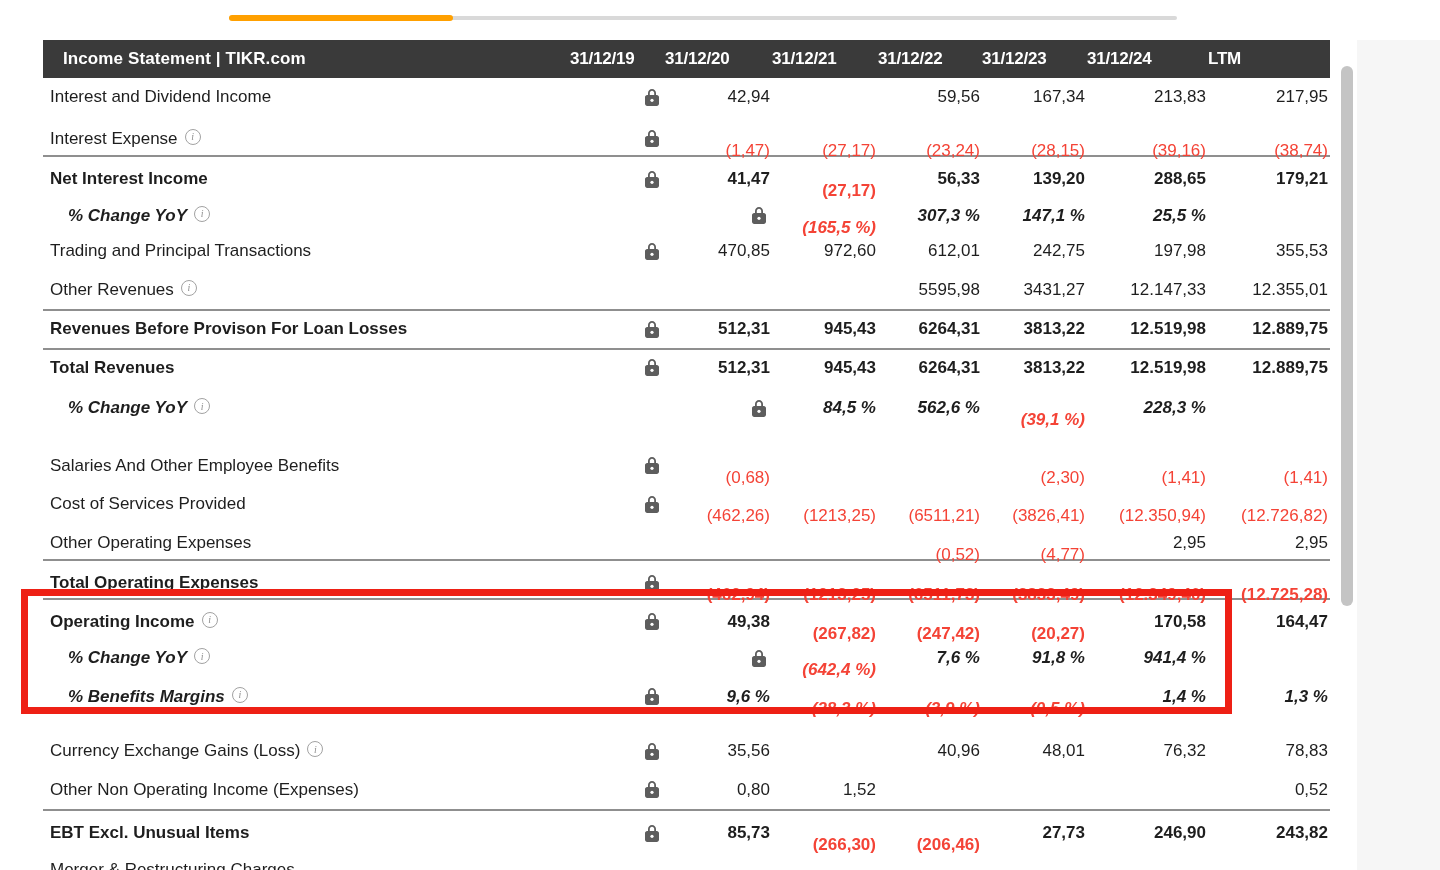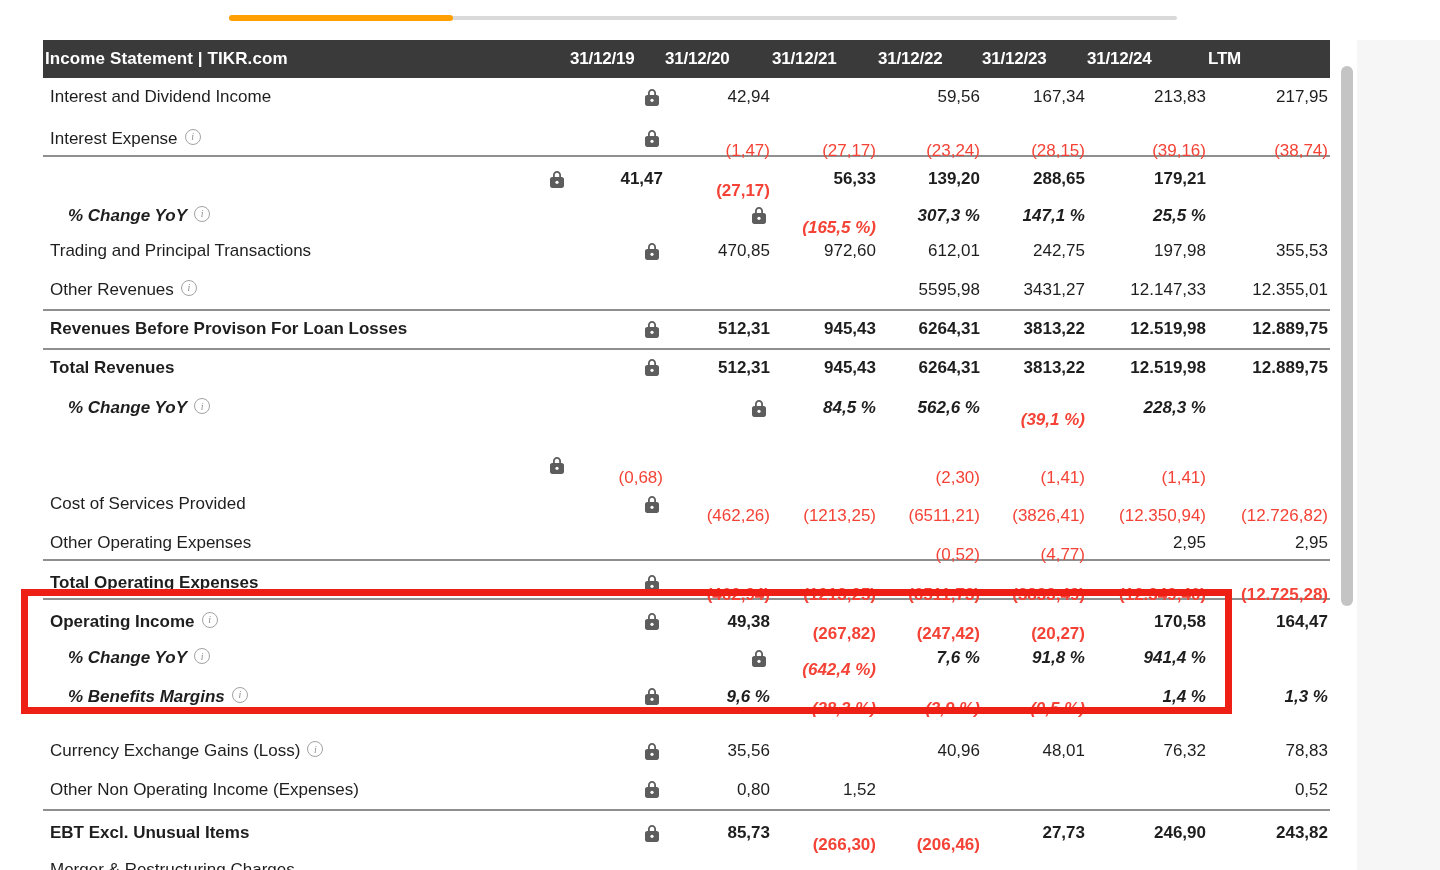--- a/index.html
+++ b/index.html
@@ -18,21 +18,21 @@
   
   .right-gutter{position:absolute;left:1357px;top:40px;width:83px;height:830px;background:#f6f6f6;}
   .v-scroll{position:absolute;left:1341px;top:44px;width:12px;height:826px;}
   .v-scroll .vthumb{position:absolute;left:0;top:22px;width:12px;height:540px;background:#c4c4c4;border-radius:6px;}
 
   
   .tbl{position:absolute;left:43px;top:40px;width:1287px;}
   .grid-row{display:grid;grid-template-columns:527px 95px 107px 106px 104px 105px 121px 122px;
     align-items:center;box-sizing:border-box;}
   .thead{height:38px;background:#3a3a3a;color:#ffffff;font-weight:bold;font-size:17px;}
-  .thead .title{padding-left:2px;letter-spacing:.1px;}
+  .thead .title{padding-left:20px;letter-spacing:.1px;}
   .hcell{text-align:left;padding-right:2px;letter-spacing:-.2px;}
   .row{height:38.5px;background:#ffffff;font-size:17px;}
   .row.bt{border-top:2px solid #8f8f8f;}
   .row.gap{margin-top:19px;}
   .cell{white-space:nowrap;overflow:visible;}
   .lab{padding-left:7px;display:flex;align-items:flex-start;gap:7px;}
   .row.pct .lab{padding-left:25px;font-weight:bold;font-style:italic;}
   .row.bold .lab{font-weight:bold;}
   .num{text-align:right;padding-right:2px;}
   .row.bold .num{font-weight:bold;}
@@ -101,20 +101,23 @@
             </svg></span>
         </div>
         <div class="cell num neg">(1,47)</div>
         <div class="cell num neg">(27,17)</div>
         <div class="cell num neg">(23,24)</div>
         <div class="cell num neg">(28,15)</div>
         <div class="cell num neg">(39,16)</div>
         <div class="cell num neg">(38,74)</div>
       </div>
       <div class="grid-row row bold bt">
+        <div class="cell lab">
+          <span>Net Interest Income</span>
+        </div>
         <div class="cell lockcell">
           <span class="lock"><svg width="14" height="17" viewBox="0 0 14 17">
               <path fill="#5d5d5d" d="M7 0C4.8 0 3 1.8 3 4v2H2.2C1 6 0 7 0 8.2v6.6C0 16 1 17 2.2 17h9.6C13 17 14 16 14 14.8V8.2C14 7 13 6 11.8 6H11V4c0-2.2-1.8-4-4-4zm0 1.8c1.2 0 2.2 1 2.2 2.2v2H4.8V4c0-1.2 1-2.2 2.2-2.2z"></path>
               <circle cx="7" cy="11.3" r="1.6" fill="#ffffff"></circle>
             </svg></span>
         </div>
         <div class="cell num">41,47</div>
         <div class="cell num neg">(27,17)</div>
         <div class="cell num">56,33</div>
         <div class="cell num">139,20</div>
@@ -215,20 +218,23 @@
               <circle cx="7" cy="11.3" r="1.6" fill="#ffffff"></circle>
             </svg></span>
         </div>
         <div class="cell num">84,5 %</div>
         <div class="cell num">562,6 %</div>
         <div class="cell num neg">(39,1 %)</div>
         <div class="cell num">228,3 %</div>
         <div class="cell num"></div>
       </div>
       <div class="grid-row row normal gap">
+        <div class="cell lab">
+          <span>Salaries And Other Employee Benefits</span>
+        </div>
         <div class="cell lockcell">
           <span class="lock"><svg width="14" height="17" viewBox="0 0 14 17">
               <path fill="#5d5d5d" d="M7 0C4.8 0 3 1.8 3 4v2H2.2C1 6 0 7 0 8.2v6.6C0 16 1 17 2.2 17h9.6C13 17 14 16 14 14.8V8.2C14 7 13 6 11.8 6H11V4c0-2.2-1.8-4-4-4zm0 1.8c1.2 0 2.2 1 2.2 2.2v2H4.8V4c0-1.2 1-2.2 2.2-2.2z"></path>
               <circle cx="7" cy="11.3" r="1.6" fill="#ffffff"></circle>
             </svg></span>
         </div>
         <div class="cell num neg">(0,68)</div>
         <div class="cell num"></div>
         <div class="cell num"></div>
         <div class="cell num neg">(2,30)</div>

